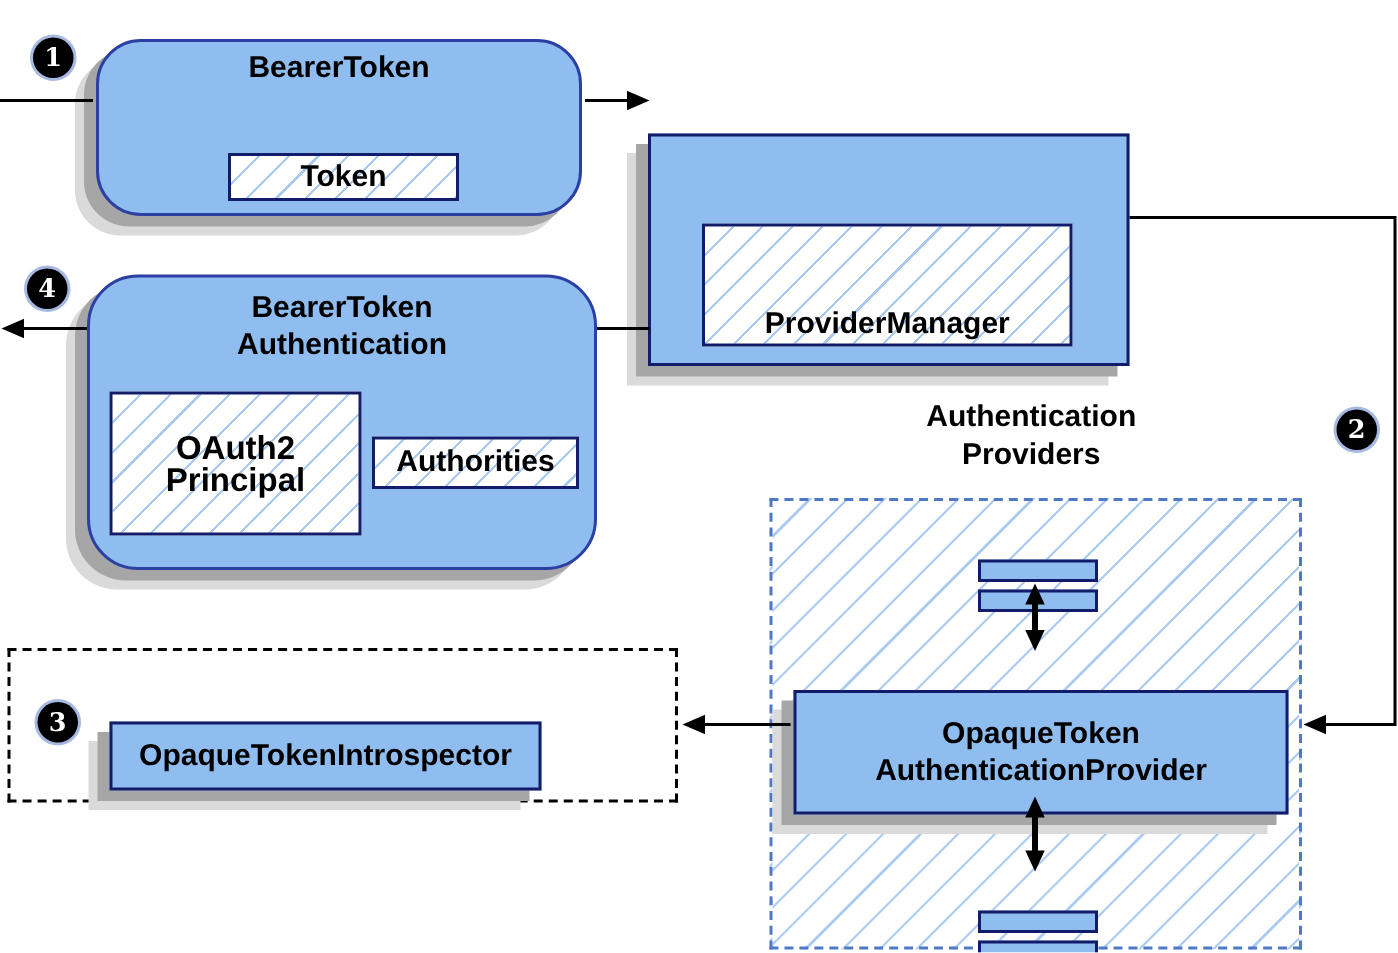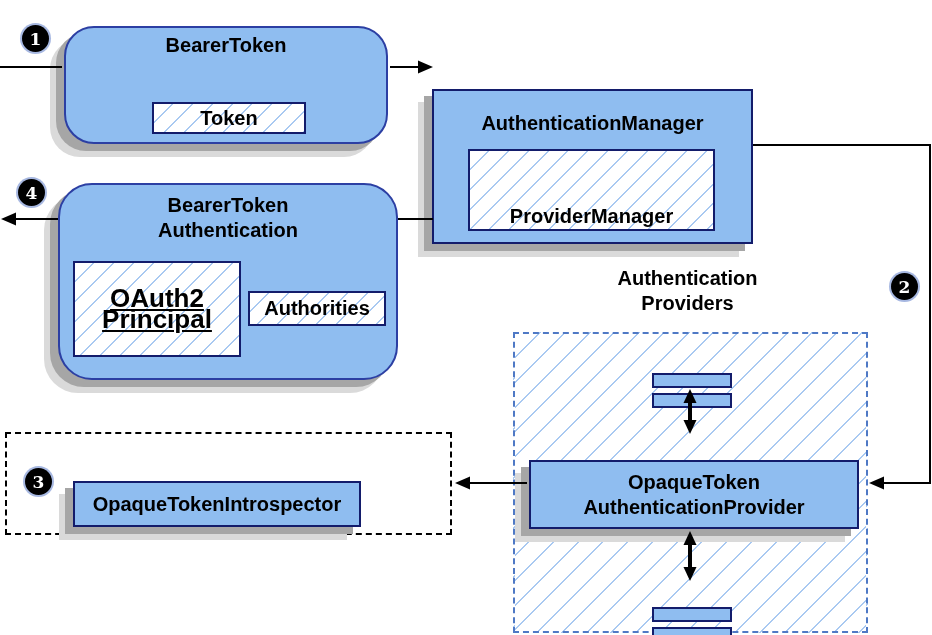--- a/index.html
+++ b/index.html
@@ -16,21 +16,21 @@
   .shadowed { box-shadow:-8px 7px 0 #a6a6a6, -14px 13px 0 #dadada; }
   .hatch {
     position:absolute; box-sizing:border-box;
     background-color:#fff;
     background-image:repeating-linear-gradient(135deg, rgba(0,0,0,0) 0 12.5px, #a9c9f1 12.5px 14px);
     border:2px solid #131c6b; text-align:center;
   }
   .center { display:flex; align-items:center; justify-content:center; }
   .col { flex-direction:column; }
   .t20 { font-size:20px; line-height:25px; }
-  .t19 { font-size:26px; line-height:21px;text-decoration:underline; }
+  .t19 { font-size:22px; line-height:21px; }
   .title-line { display:block; }
   .badge {
     position:absolute; width:27px; height:27px; border-radius:50%;
     background:#000000; color:#ffffff;
     font-family:"DejaVu Serif", serif; font-size:17px; font-weight:bold;
     display:flex; align-items:center; justify-content:center;
     box-shadow:0 0 0 2px rgba(95,125,200,0.55);
   }
   .dashed-blue {
     position:absolute; box-sizing:border-box;
@@ -60,21 +60,20 @@
   <div class="node rounded shadowed" style="left:64px; top:2px; width:324px; height:118px;">
     <div class="t20" style="padding-top:5px;">
       <span class="title-line">BearerToken</span>
     </div>
     <div class="hatch center t20" style="left:86px; top:74px; width:154px; height:32px;">
       <span>Token</span>
     </div>
   </div>
 
   <div class="node shadowed" style="left:432px; top:65px; width:321px; height:155px;">
-    <div class="t20" style="padding-top:20px;">AuthenticationManager</div>
     <div class="hatch center t20" style="left:34px; top:58px; width:247px; height:82px;align-items:flex-end;">
       <span>ProviderManager</span>
     </div>
   </div>
 
   <div class="badge" style="left:18px; top:179px;">
     <span>4</span>
   </div>
 
   <div class="node rounded shadowed" style="left:58px; top:159px; width:340px; height:197px; border-radius:34px;">
@@ -97,21 +96,21 @@
   </div>
 
   <div class="badge" style="left:891px; top:273px;">
     <span>2</span>
   </div>
 
   <div class="dashed-blue" style="left:513px; top:332px; width:355px; height:301px;">
     <div class="node" style="left:137px; top:15px; width:80px; height:15px;"></div>
     <div class="node" style="left:137px; top:35px; width:80px; height:15px;"></div>
 
-    <div class="node shadowed center col t20" style="left:14px; top:102px; width:330px; height:69px;">
+    <div class="node shadowed center col t20" style="left:14px; top:102px; width:330px; height:83px;">
       <span class="title-line">OpaqueToken</span>
       <span class="title-line">AuthenticationProvider</span>
     </div>
 
     <div class="node" style="left:137px; top:249px; width:80px; height:15px;"></div>
     <div class="node" style="left:137px; top:269px; width:80px; height:15px;"></div>
   </div>
 
   <div class="dashed-black" style="left:5px; top:432px; width:447px; height:103px;">
     <div class="node shadowed center t20" style="left:66px; top:23px; width:288px; height:46px;">

